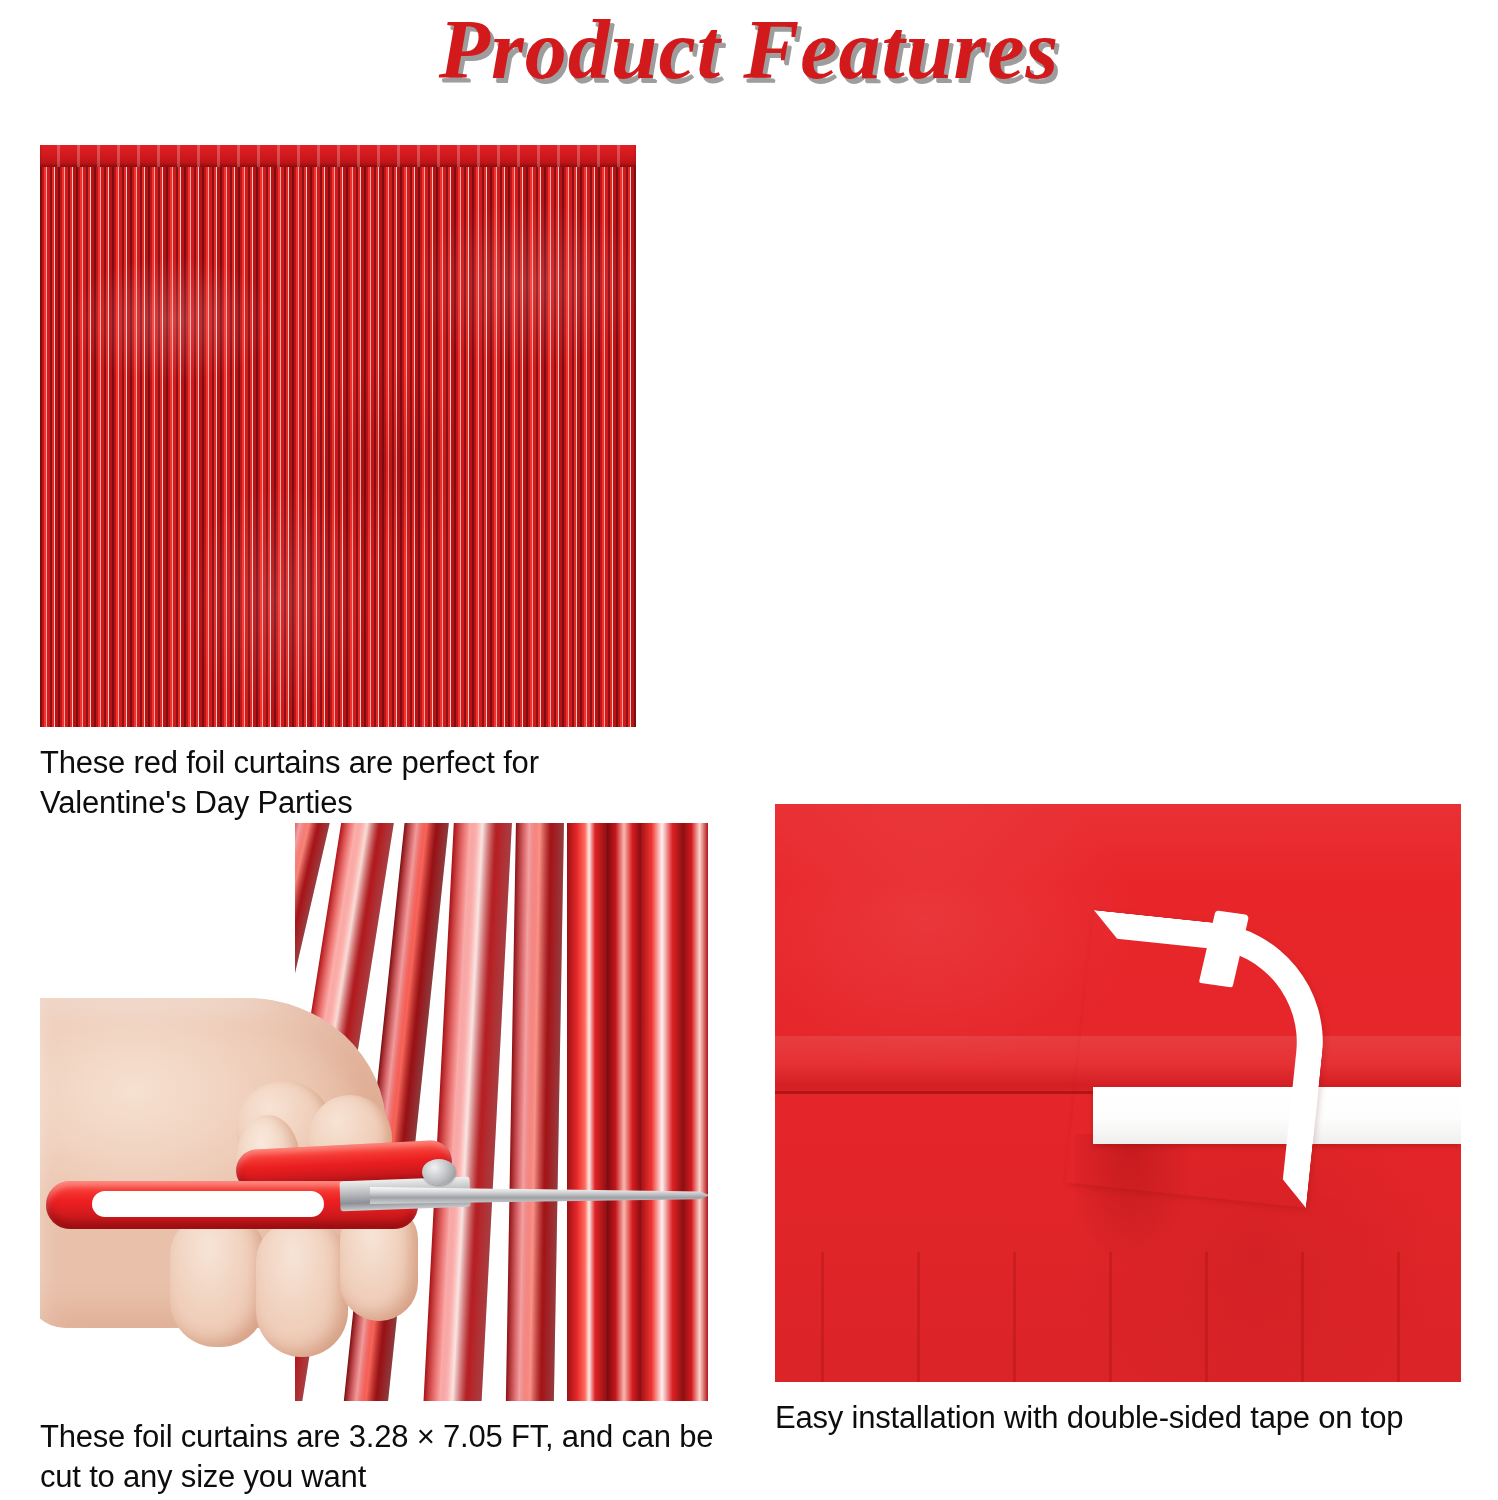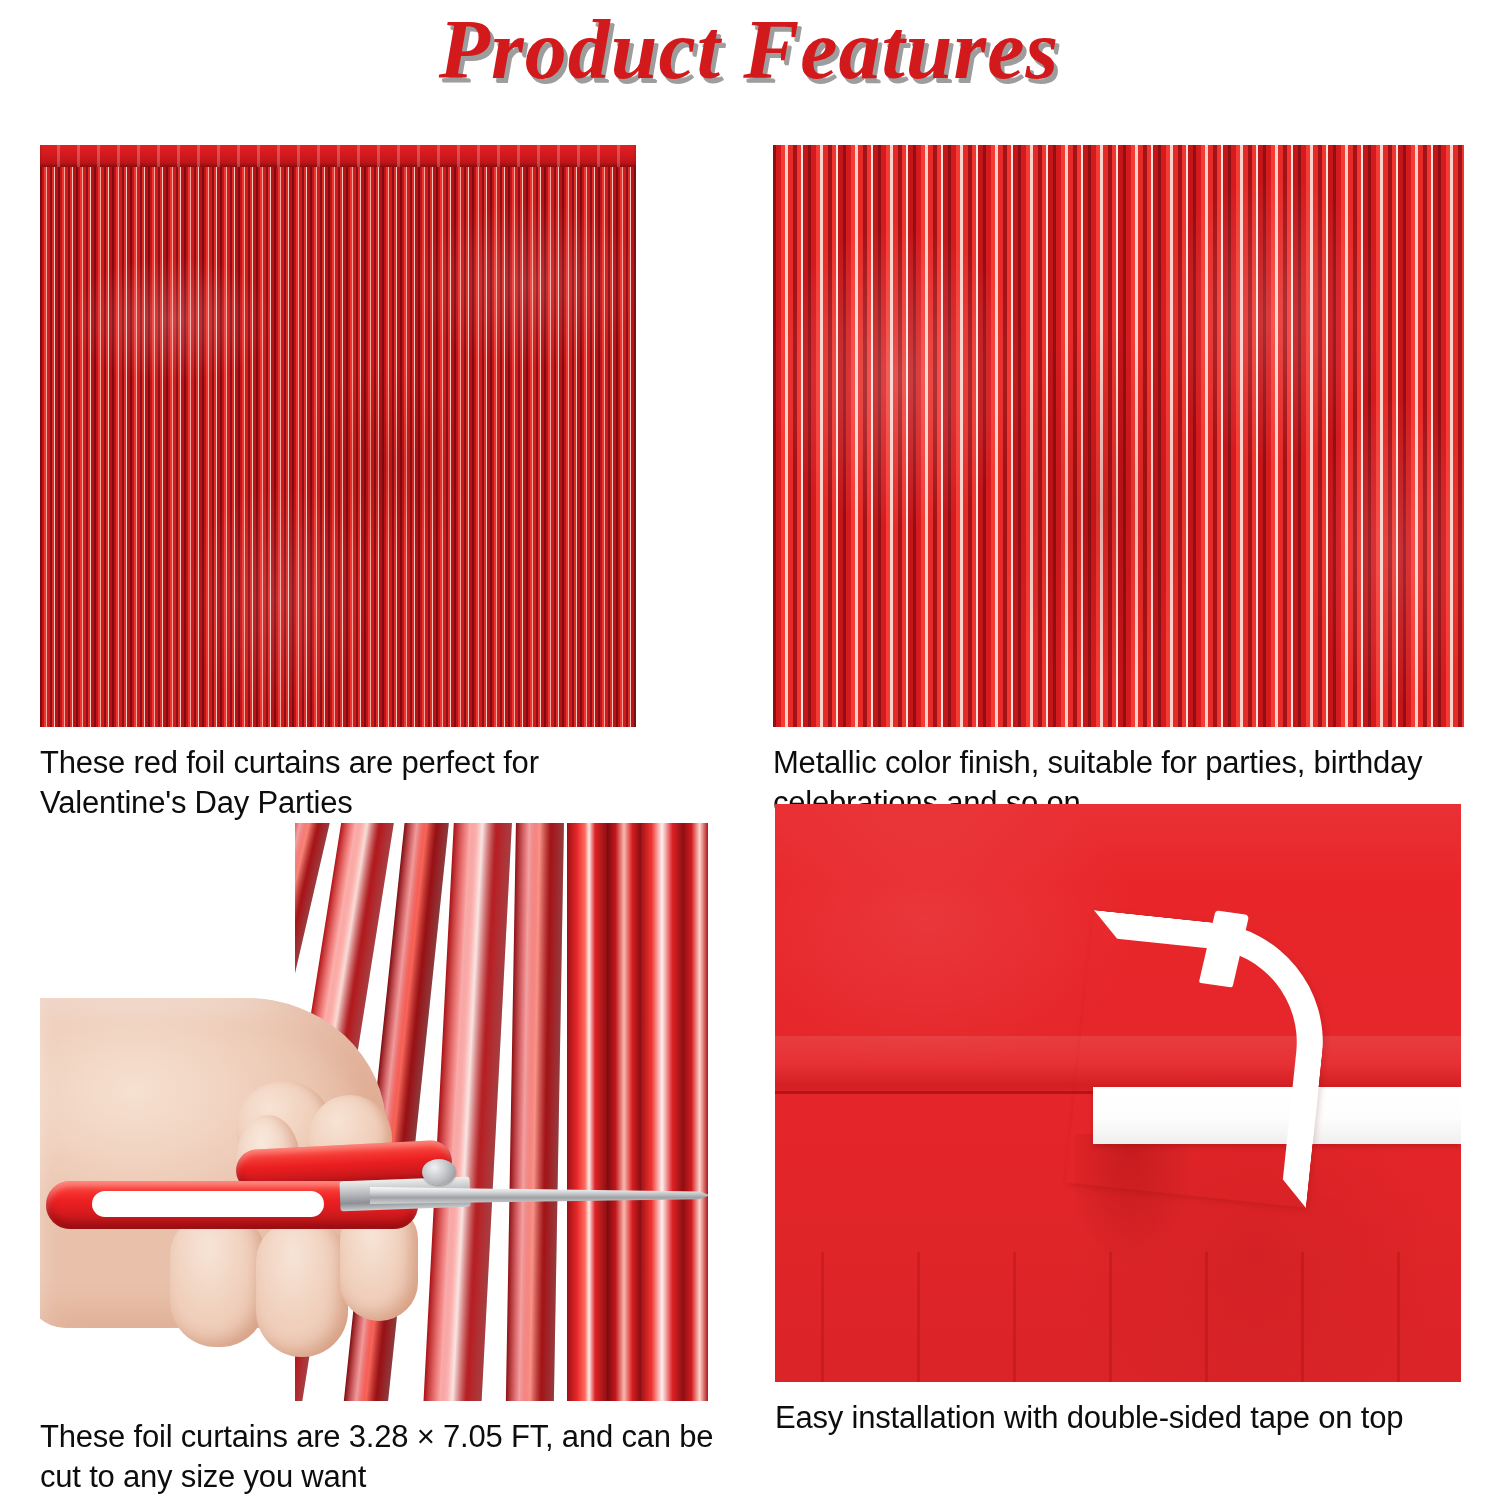--- a/index.html
+++ b/index.html
@@ -382,27 +382,20 @@
 
   <div class="feature-cell cell-1">
     <div class="photo">
       <div class="fringe-fine"></div>
       <div class="fringe-fine-blotch"></div>
       <div class="curtain-header"></div>
     </div>
     <div class="caption">These red foil curtains are perfect for Valentine's Day Parties</div>
   </div>
 
-  <div class="feature-cell cell-2">
-    <div class="photo">
-      <div class="fringe-wide"></div>
-      <div class="fringe-wide-blotch"></div>
-    </div>
-    <div class="caption">Metallic color finish, suitable for parties, birthday celebrations and so on</div>
-  </div>
 
   <div class="feature-cell cell-3">
     <div class="photo">
       <div class="cut-scene">
 
         <div class="foil-fan">
           <div class="strip" style="left:-40px;width:46px;height:700px;transform:rotate(17deg);background:linear-gradient(90deg,#a91115,#ef3430,#ffd9d2,#d51a1e,#8b0f13);">
               <div class="strip-gloss"></div>
             </div>
           <div class="strip" style="left:8px;width:40px;height:700px;transform:rotate(13deg);background:linear-gradient(90deg,#8d0f13,#e0252a,#ff8d80,#c8171b,#7d0c10);">

